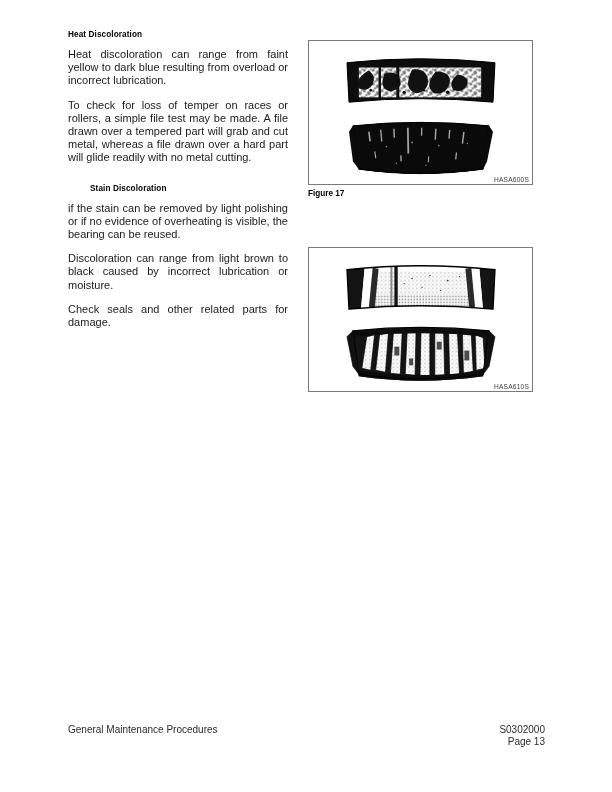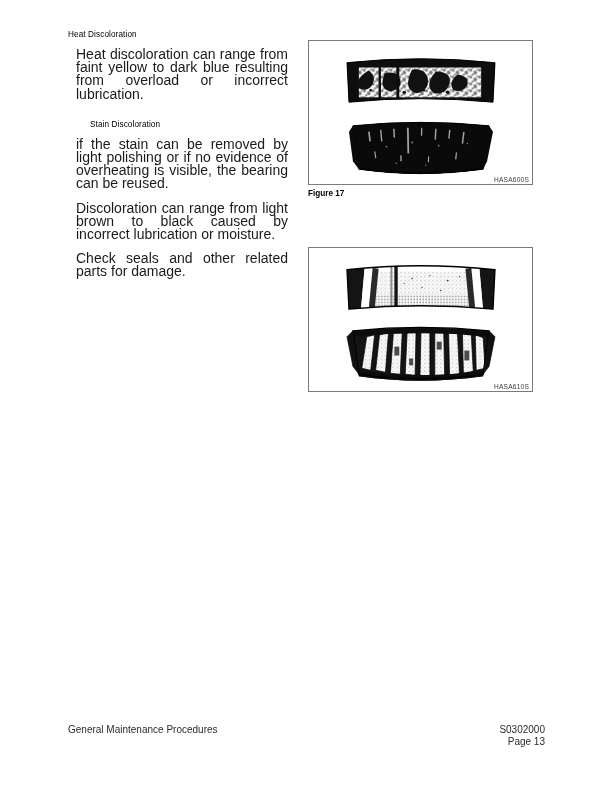--- a/index.html
+++ b/index.html
@@ -19,34 +19,34 @@
 
   
   .text-column {
     position: absolute;
     left: 68px;
     top: 30px;
     width: 220px;
   }
   .section-heading {
     font-size: 8.2px;
-    font-weight: normal;
+    font-weight: bold;
     color: #000000;
     margin: 0 0 9px 0;
     letter-spacing: 0.1px;
   }
   .section-heading.spaced {
     margin-top: 19px;
     padding-left: 22px;
   }
   .body-para {
-    font-size: 14px;
+    font-size: 11px;
     line-height: 13.2px;
     text-align: justify;
-    margin: 0 0 11px 8px;
+    margin: 0 0 11px 0;
     color: #1a1a1a;
   }
   .body-para.last {
     margin-bottom: 0;
   }
 
   
   .figure-block {
     position: absolute;
     left: 308px;
@@ -113,20 +113,21 @@
 </head>
 <body>
 
 <div class="page">
 
   <div class="text-column">
 
     <div class="section-heading">Heat Discoloration</div>
 
     <p class="body-para">Heat discoloration can range from faint yellow to dark blue resulting from overload or incorrect lubrication.</p>
+    <p class="body-para">To check for loss of temper on races or rollers, a simple file test may be made. A file drawn over a tempered part will grab and cut metal, whereas a file drawn over a hard part will glide readily with no metal cutting.</p>
 
     <div class="section-heading spaced">Stain Discoloration</div>
 
     <p class="body-para">if the stain can be removed by light polishing or if no evidence of overheating is visible, the bearing can be reused.</p>
     <p class="body-para">Discoloration can range from light brown to black caused by incorrect lubrication or moisture.</p>
     <p class="body-para last">Check seals and other related parts for damage.</p>
   </div>
 
   <div class="figure-block" style="top:40px;">
     <div class="figure-box">

